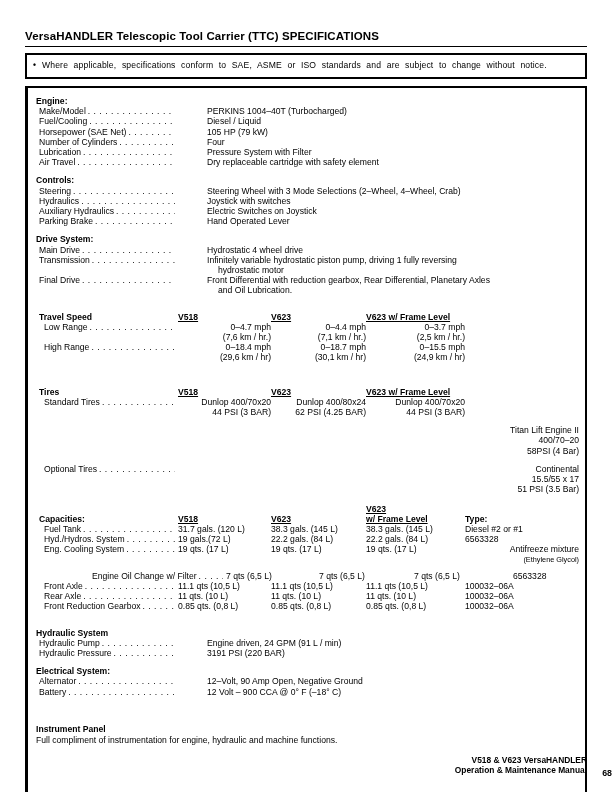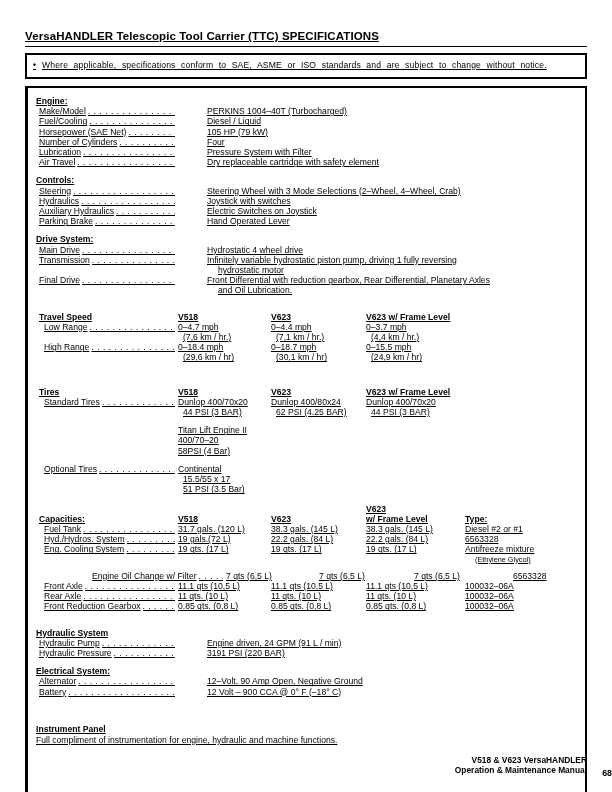--- a/index.html
+++ b/index.html
@@ -1,19 +1,19 @@
 <!DOCTYPE html>
 <html><head>
 <meta charset="utf-8">
 <style>
   * { margin:0; padding:0; box-sizing:border-box; }
   html,body { background:#e8e8e8; }
   body { font-family:"Liberation Sans", sans-serif; color:#000; }
   .page { position:relative; width:612px; height:792px; background:#ffffff; margin:0 auto;
-          padding:30px 25px 0 25px; overflow:hidden;text-decoration:underline; }
+          padding:30px 25px 0 25px; overflow:hidden; }
   .title { font-size:11.5px; font-weight:bold; letter-spacing:0.1px; }
   .title-rule { border-top:1.2px solid #000; margin-top:4px; }
 
   .notice-box { border:2px solid #000; margin-top:6px; padding:5px 8px 6px 6px;
                 font-size:8.6px; line-height:11px; display:flex; }
   .notice-bullet { width:9px; flex:0 0 9px; font-weight:bold; }
   .notice-text { flex:1; text-align:justify; word-spacing:3px; letter-spacing:0.15px; }
 
   .spec-box { border:2px solid #000; border-left-width:3px; margin-top:7px;
               padding:6px 6px 6px 8px; font-size:8.6px; line-height:10.2px;
@@ -27,21 +27,21 @@
   .leader::before { content:" . . . . . . . . . . . . . . . . . . . . . . . . . . . . . . . . . . . . . . . . . . . . ."; letter-spacing:0.5px; }
   .val { flex:1;padding-left:29px; }
   .val div { white-space:nowrap; }
   .ind { padding-left:11px; }
 
   .g-lbl { width:142px; flex:0 0 142px; display:flex; padding-left:3px; }
   .g-c1 { width:93px; flex:0 0 93px; }
   .g-c2 { width:95px; flex:0 0 95px; }
   .g-c3 { width:99px; flex:0 0 99px; }
   .g-c4 { flex:1; }
-  .g-c1 div, .g-c2 div, .g-c3 div, .g-c4 div { white-space:nowrap; }
+  .g-c1 div, .g-c2 div, .g-c3 div, .g-c4 div { white-space:nowrap;text-align:right; }
   .col-head { font-weight:bold; text-decoration:underline; white-space:nowrap; }
   .bold { font-weight:bold; }
   .sub { padding-left:5px;text-align:right; }
   .ind2 { padding-left:5px; }
   .small-ind { font-size:7.3px; padding-left:10px; }
 
   .sec-engine { margin-top:2px; }
   .sec-controls { margin-top:8px; }
   .sec-drive { margin-top:8px; }
   .sec-ts { margin-top:16px; }
@@ -201,21 +201,21 @@
         <div class="g-c1">
             <div>0–4.7 mph</div>
             <div class="ind2">(7,6 km / hr.)</div>
           </div>
         <div class="g-c2">
             <div>0–4.4 mph</div>
             <div class="ind2">(7,1 km / hr.)</div>
           </div>
         <div class="g-c3">
             <div>0–3.7 mph</div>
-            <div class="ind2">(4,4 km / hr.)</div>
+            <div class="ind2">(2,5 km / hr.)</div>
           </div>
       </div>
       <div class="grid">
         <div class="g-lbl">
             <span class="t sub">High Range</span>
             <span class="leader"></span>
           </div>
         <div class="g-c1">
             <div>0–18.4 mph</div>
             <div class="ind2">(29,6 km / hr)</div>

